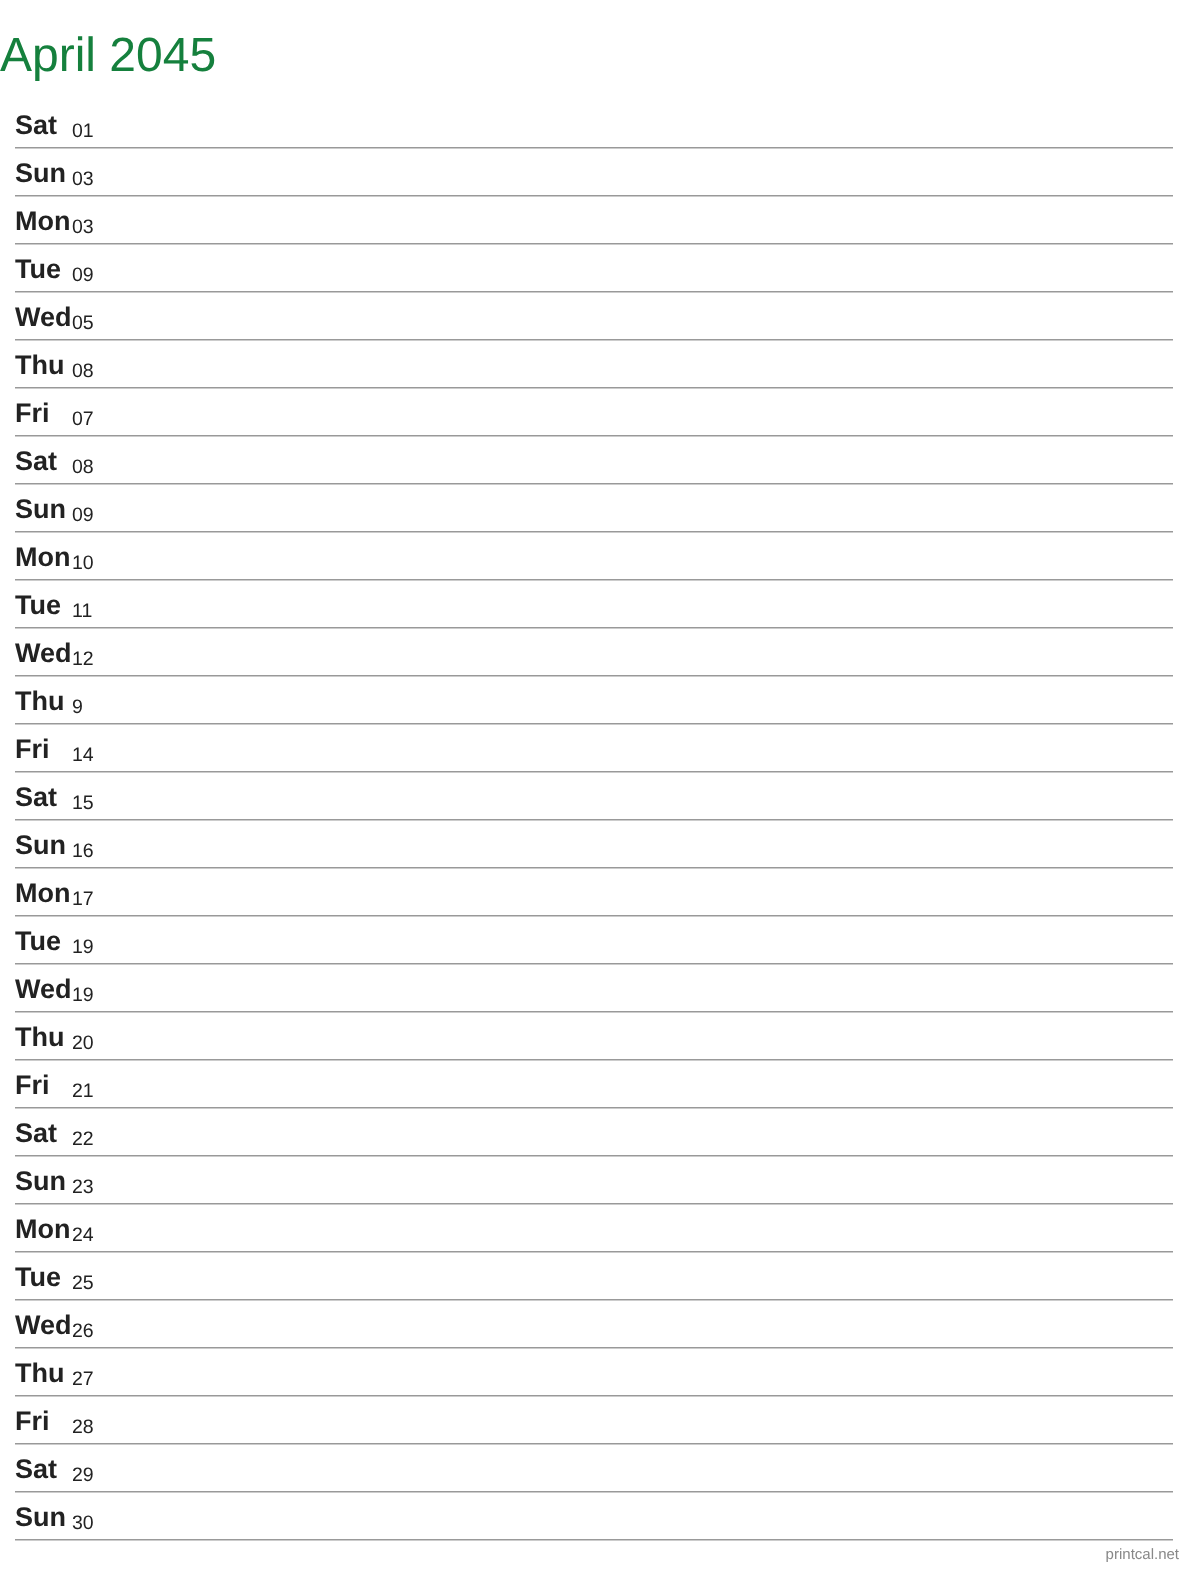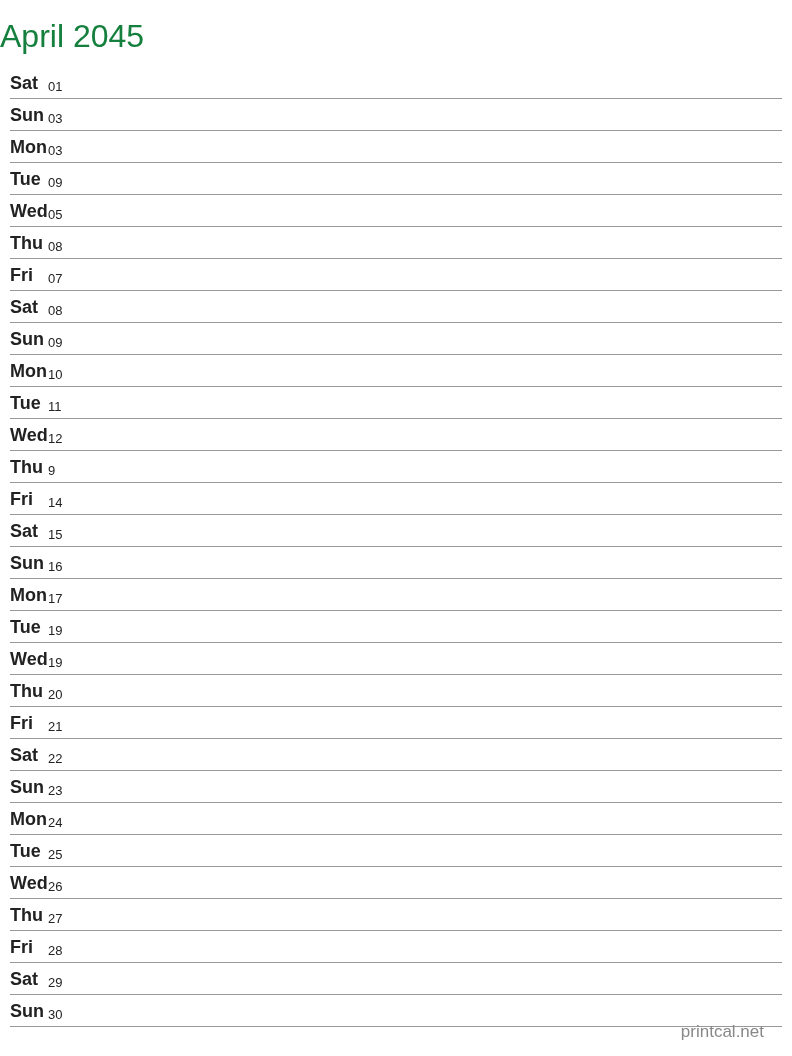--- a/index.html
+++ b/index.html
@@ -56,22 +56,22 @@
     }
 
     .day-line {
       flex: 1;
       height: 1px;
     }
 
     .footer {
       position: absolute;
       bottom: 14px;
-      right: 28px;
-      font-size: 17px;
+      right: 6px;
+      font-size: 10px;
       color: #888;
     }
   </style>
 </head>
 <body>
 
 <h1 class="page-title">April 2045</h1>
 
 <div class="calendar-container" id="calendar-rows">
 <div class="day-row">

